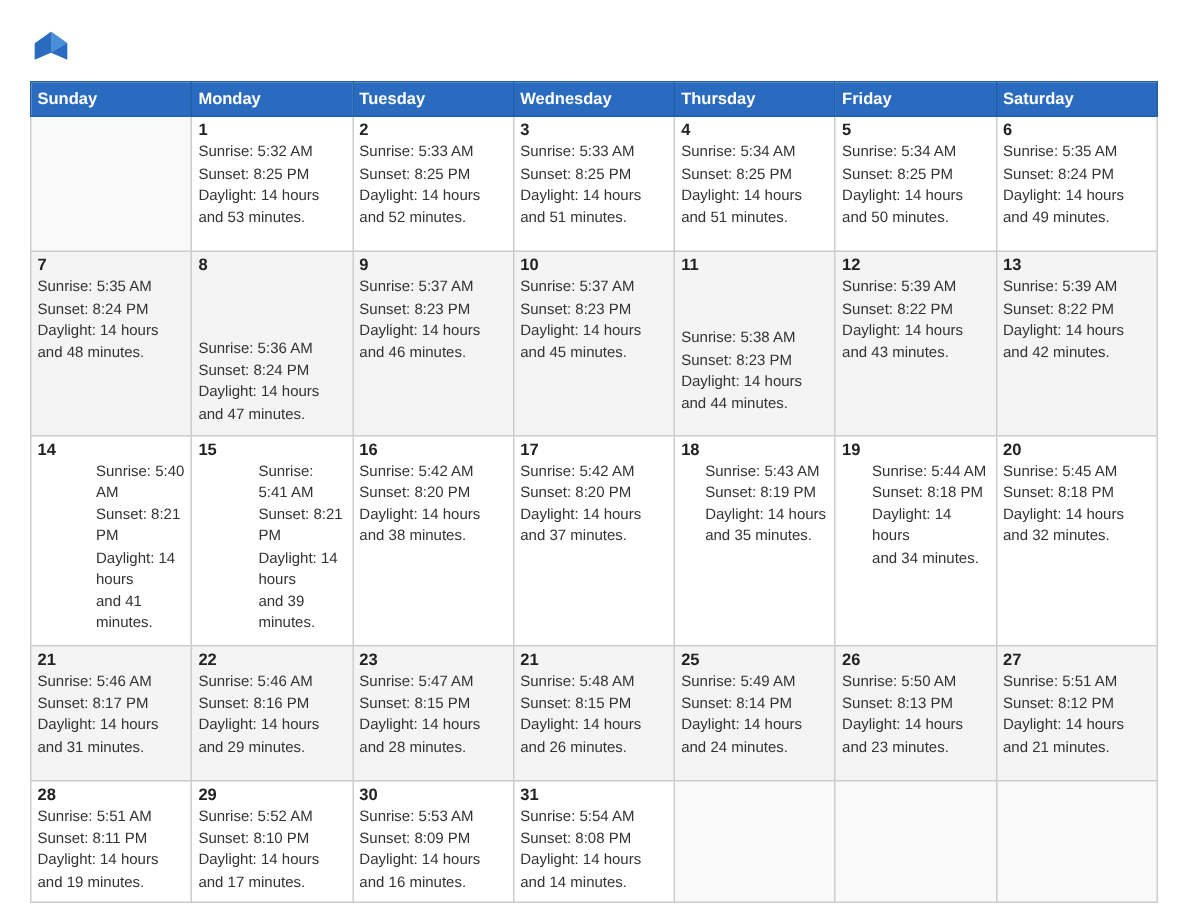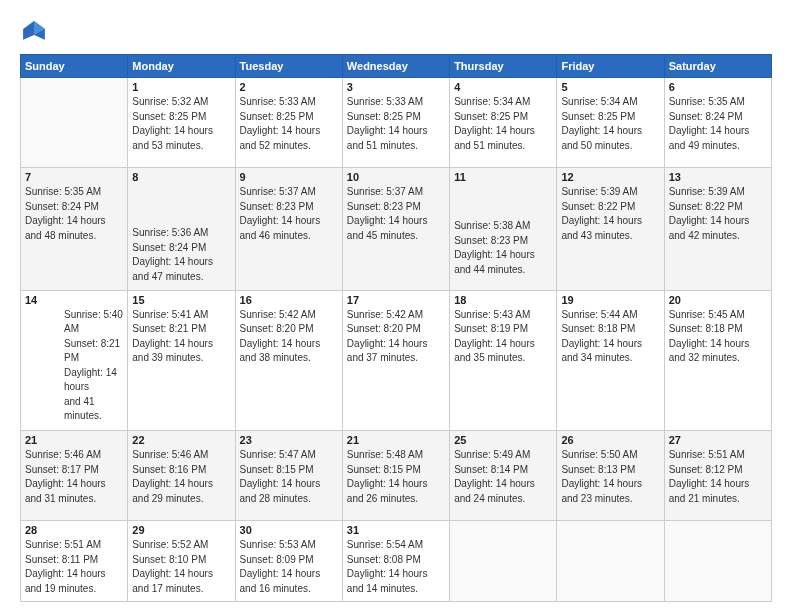--- a/index.html
+++ b/index.html
@@ -232,49 +232,49 @@
         <tr>
           <td>
             <div class="cell-date">14</div>
             <div class="cell-info" style="white-space: pre-line; margin-left: 39px;">Sunrise: 5:40 AM
 Sunset: 8:21 PM
 Daylight: 14 hours
 and 41 minutes.</div>
           </td>
           <td>
             <div class="cell-date">15</div>
-            <div class="cell-info" style="white-space: pre-line;">Sunrise: 5:41 AM
+            <div class="cell-info" style="white-space: pre-line; margin-left: 40px;">Sunrise: 5:41 AM
 Sunset: 8:21 PM
 Daylight: 14 hours
 and 39 minutes.</div>
           </td>
           <td>
             <div class="cell-date">16</div>
             <div class="cell-info" style="white-space: pre-line;">Sunrise: 5:42 AM
 Sunset: 8:20 PM
 Daylight: 14 hours
 and 38 minutes.</div>
           </td>
           <td>
             <div class="cell-date">17</div>
             <div class="cell-info" style="white-space: pre-line;">Sunrise: 5:42 AM
 Sunset: 8:20 PM
 Daylight: 14 hours
 and 37 minutes.</div>
           </td>
           <td>
             <div class="cell-date">18</div>
-            <div class="cell-info" style="white-space: pre-line;">Sunrise: 5:43 AM
+            <div class="cell-info" style="white-space: pre-line; margin-left: 16px;">Sunrise: 5:43 AM
 Sunset: 8:19 PM
 Daylight: 14 hours
 and 35 minutes.</div>
           </td>
           <td>
             <div class="cell-date">19</div>
-            <div class="cell-info" style="white-space: pre-line;">Sunrise: 5:44 AM
+            <div class="cell-info" style="white-space: pre-line; margin-left: 20px;">Sunrise: 5:44 AM
 Sunset: 8:18 PM
 Daylight: 14 hours
 and 34 minutes.</div>
           </td>
           <td>
             <div class="cell-date">20</div>
             <div class="cell-info" style="white-space: pre-line;">Sunrise: 5:45 AM
 Sunset: 8:18 PM
 Daylight: 14 hours
 and 32 minutes.</div>

